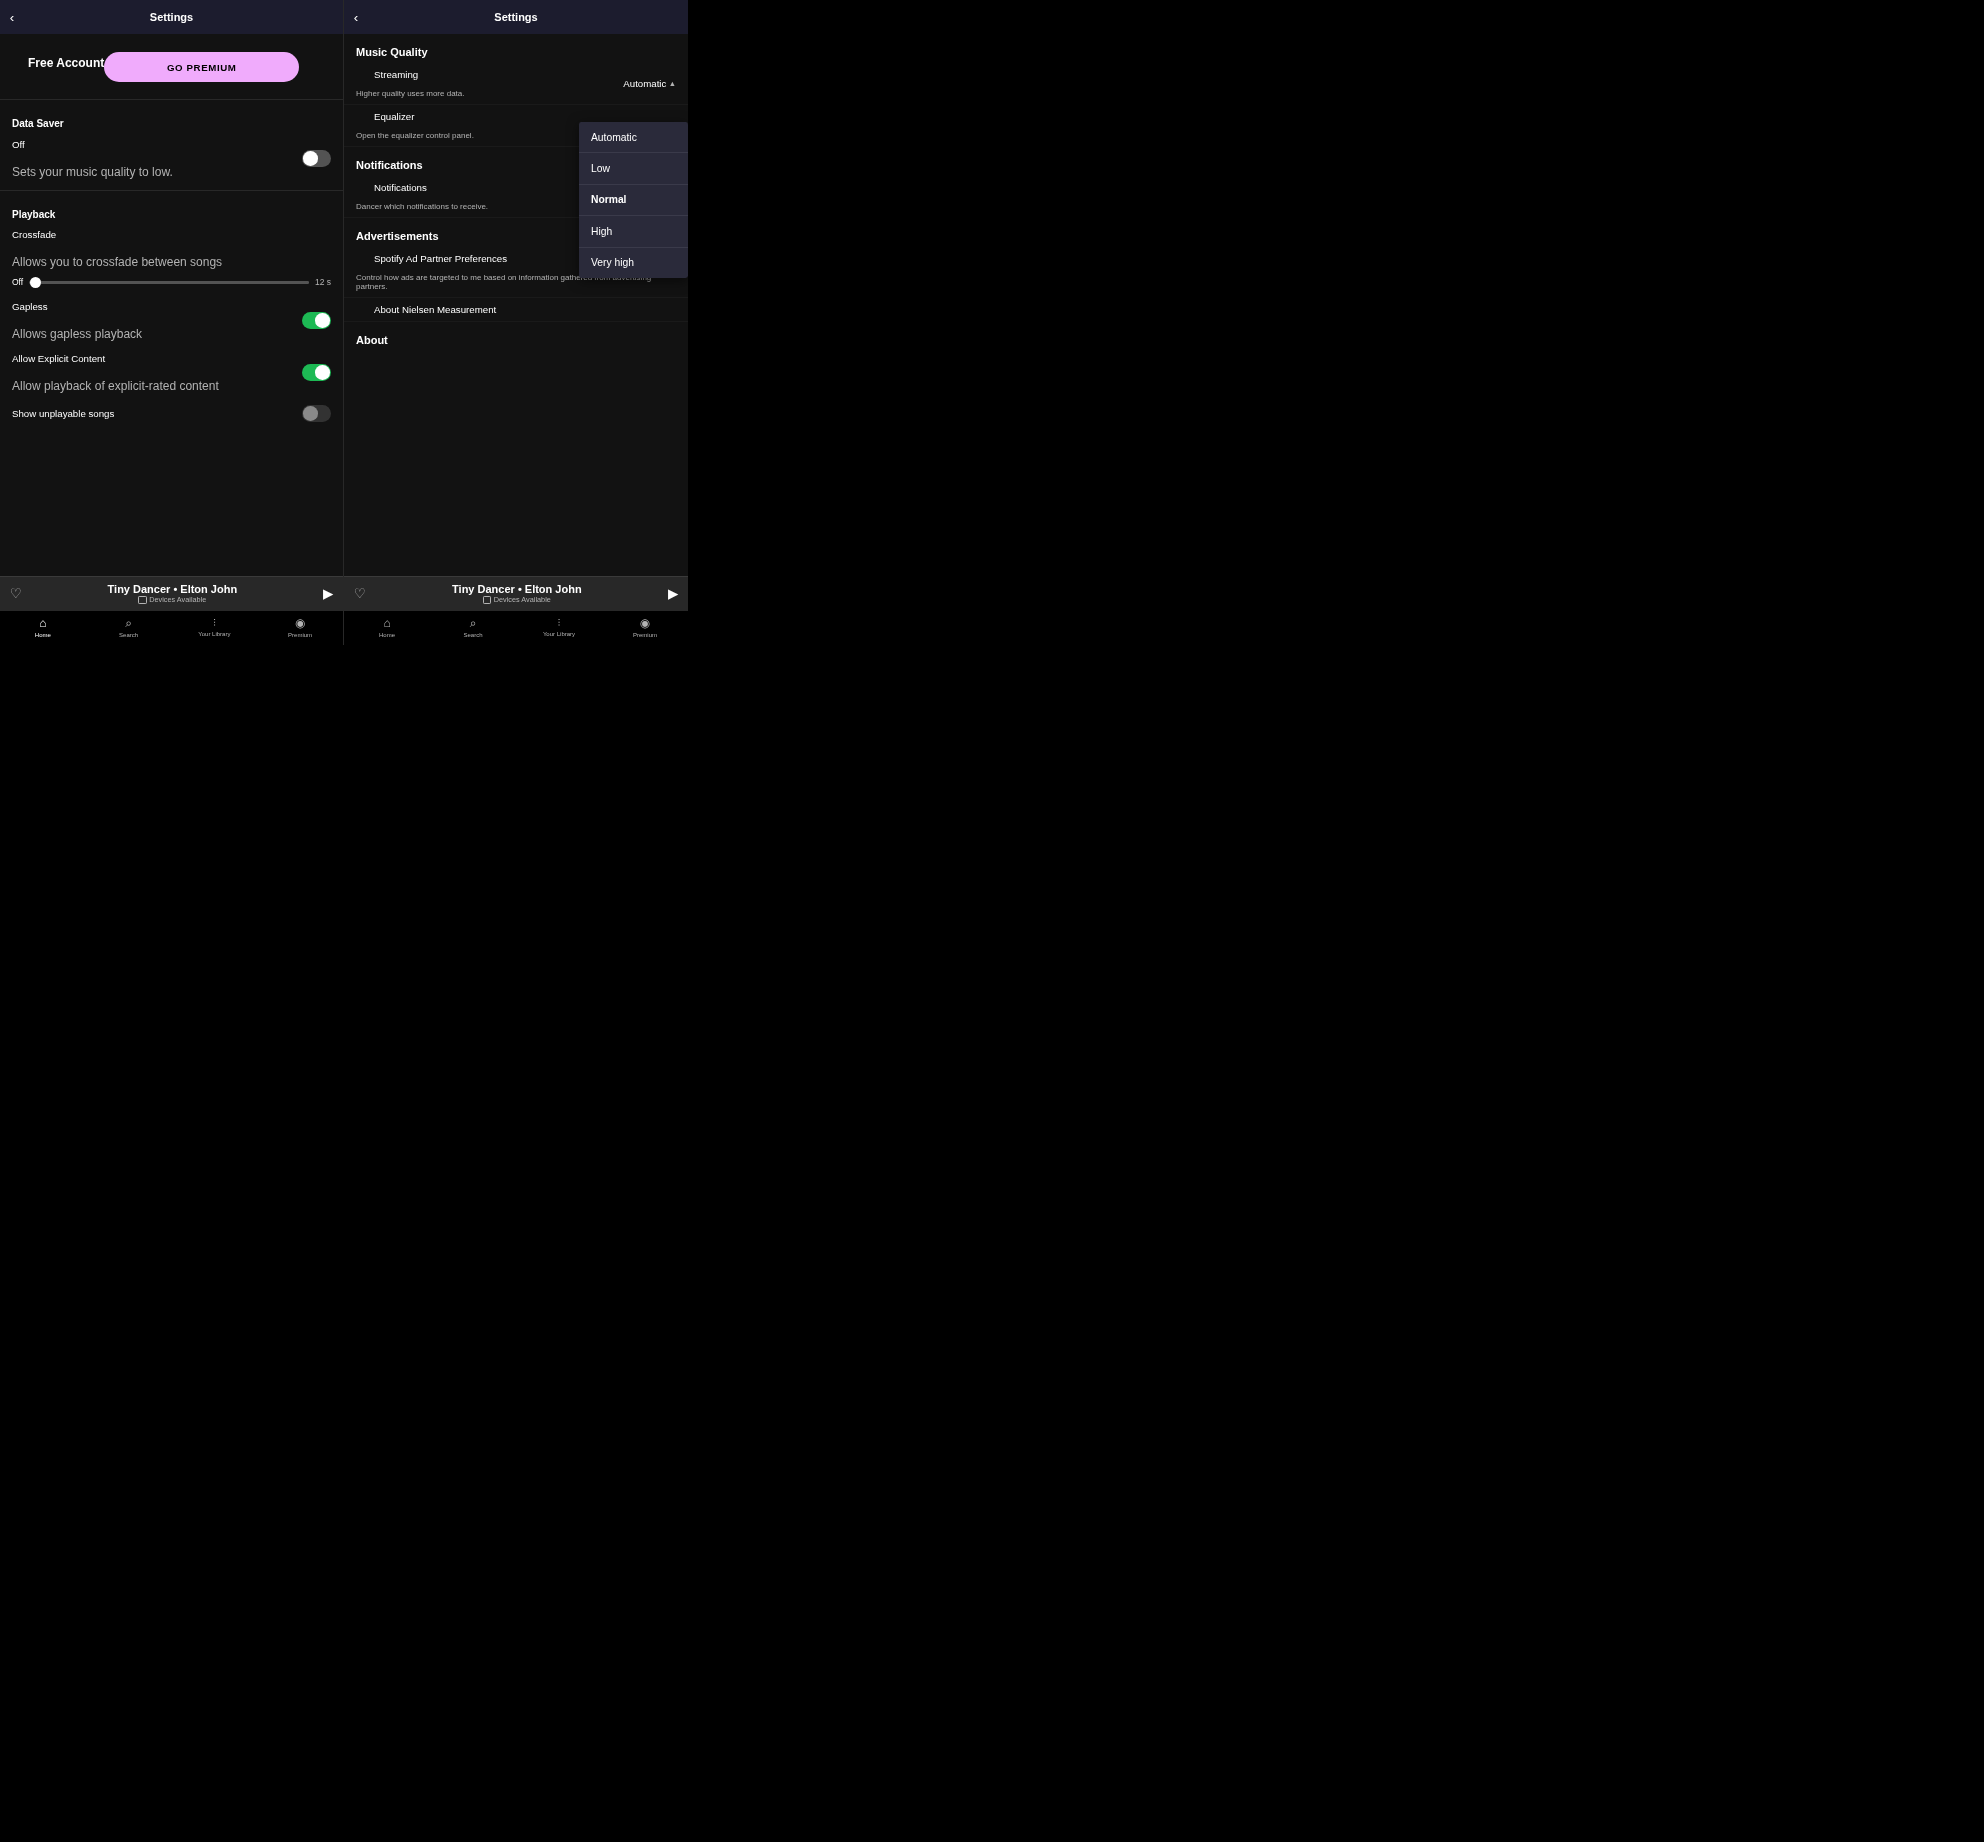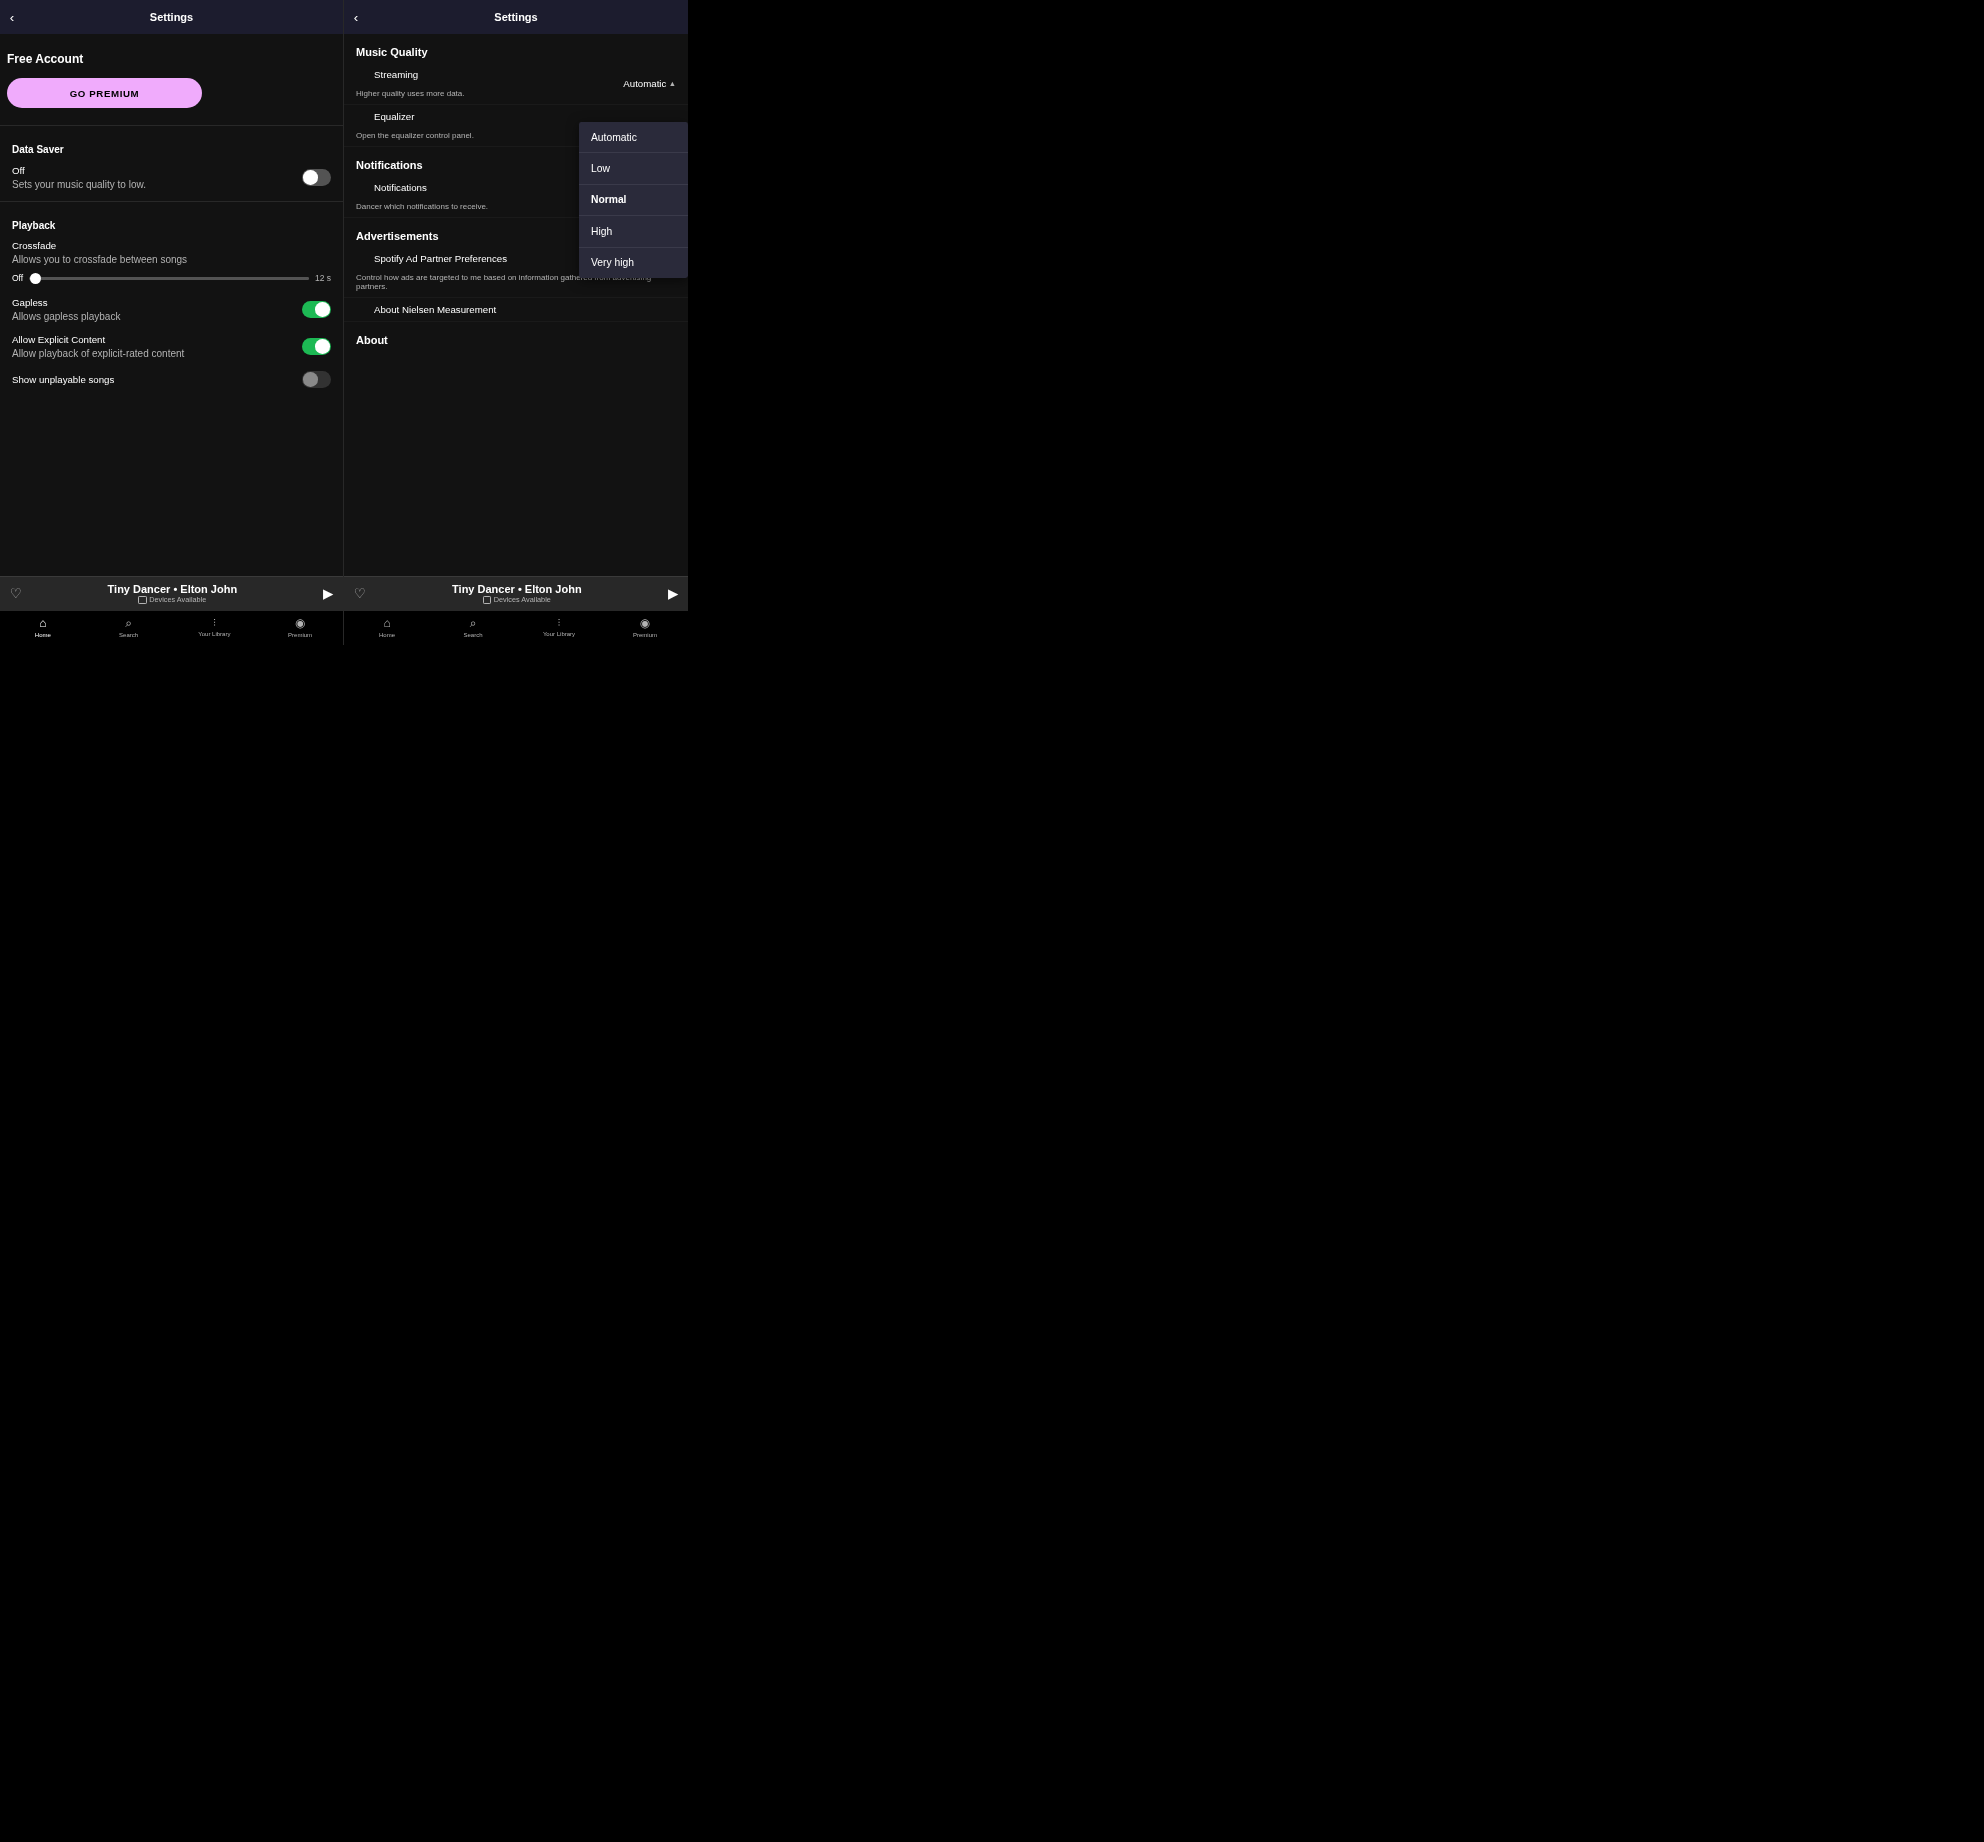--- a/index.html
+++ b/index.html
@@ -53,23 +53,23 @@
     .content {
       flex: 1;
       overflow-y: auto;
       padding: 0 0 6px 0;
     }
     .content::-webkit-scrollbar { display: none; }
 
     
     .free-account-section {
       display: flex;
-      flex-direction: column;
-      align-items: flex-start;
-      padding: 18px 7px 12px;
+      flex-direction: row;
+      align-items: flex-end;
+      padding: 18px 28px 12px;
     }
     .free-account-title {
       color: #fff;
       font-size: 12px;
       font-weight: 700;
       margin-bottom: 12px;
     }
     .go-premium-btn {
       background: #f0abfc;
       color: #000;
@@ -100,22 +100,22 @@
       justify-content: space-between;
     }
     .setting-info { flex: 1; }
     .setting-label {
       color: #fff;
       font-size: 9.7px;
       font-weight: 400;
     }
     .setting-desc {
       color: #b3b3b3;
-      font-size: 10px;
-      margin-top: 3px;
+      font-size: 12px;
+      margin-top: 15px;
     }
 
     
     .toggle {
       width: 29px;
       height: 17px;
       border-radius: 8.5px;
       position: relative;
       cursor: pointer;
       flex-shrink: 0;

